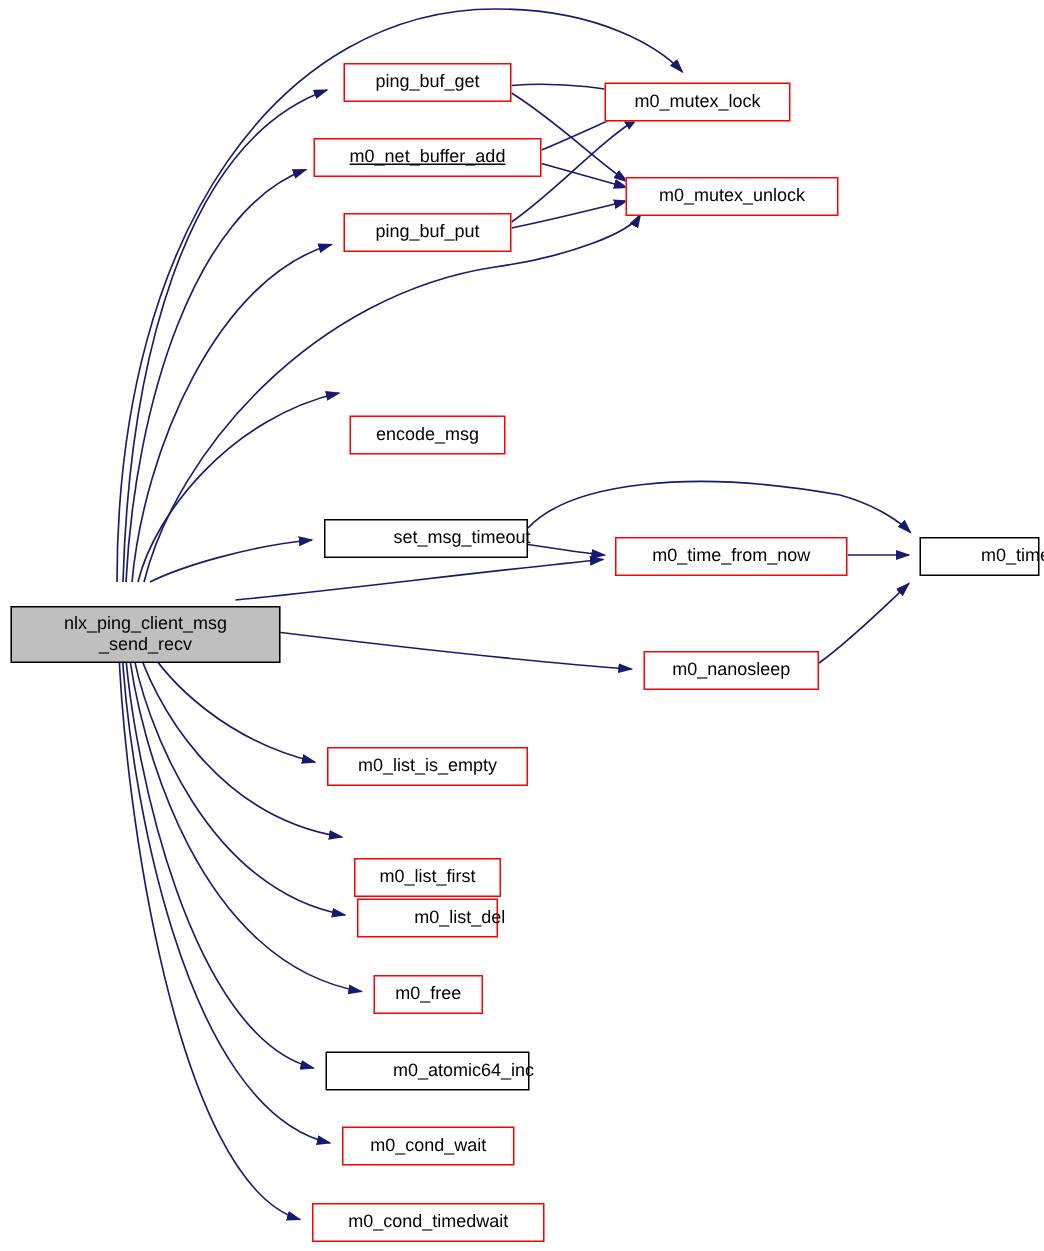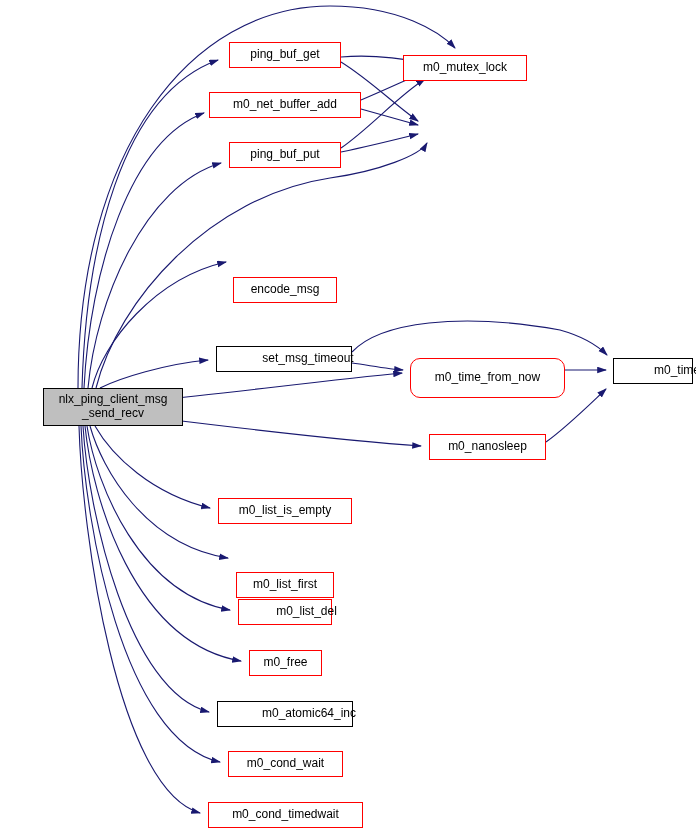--- a/index.html
+++ b/index.html
@@ -87,26 +87,26 @@
 
       <path d="M352,363 C373,366 390,369 403,370"></path>
       <path d="M352,352 C380,322 460,312 560,330 C585,337 600,348 607,355"></path>
 
       <path d="M565,370 C582,370 595,370 606,370"></path>
 
       <path d="M546,442 C568,426 590,404 606,389"></path>
     </g>
   </svg>
 
-  <div class="node current" style="left:7px; top:388px; width:140px; height:38px;margin-left:36px;">nlx_ping_client_msg
+  <div class="node current" style="left:7px; top:404px; width:180px; height:38px;">nlx_ping_client_msg
 _send_recv</div>
 
   <div class="node" style="left:229px; top:42px; width:112px; height:26px;">ping_buf_get</div>
 
-  <div class="node" style="left:209px; top:92px; width:152px; height:26px;">m0_net_buffer_add</div>
+  <div class="node" style="left:209px; top:92px; width:152px; height:26px;text-decoration:underline;">m0_net_buffer_add</div>
 
   <div class="node" style="left:229px; top:142px; width:112px; height:26px;">ping_buf_put</div>
 
   <div class="node" style="left:233px; top:245px; width:104px; height:26px;margin-top:32px;">encode_msg</div>
 
   <div class="node black" style="left:216px; top:346px; width:136px; height:26px;">set_msg_timeout</div>
 
   <div class="node" style="left:218px; top:498px; width:134px; height:26px;">m0_list_is_empty</div>
 
   <div class="node" style="left:236px; top:549px; width:98px; height:26px;margin-top:23px;">m0_list_first</div>
@@ -116,20 +116,21 @@
   <div class="node" style="left:249px; top:650px; width:73px; height:26px;">m0_free</div>
 
   <div class="node black" style="left:217px; top:701px; width:136px; height:26px;">m0_atomic64_inc</div>
 
   <div class="node" style="left:228px; top:751px; width:115px; height:26px;">m0_cond_wait</div>
 
   <div class="node" style="left:208px; top:802px; width:155px; height:26px;">m0_cond_timedwait</div>
 
   <div class="node" style="left:403px; top:55px; width:124px; height:26px;">m0_mutex_lock</div>
 
+  <div class="node" style="left:417px; top:118px; width:142px; height:26px;">m0_mutex_unlock</div>
 
-  <div class="node" style="left:410px; top:358px; width:155px; height:40px;border-radius:10px;">m0_time_from_now</div>
+  <div class="node" style="left:410px; top:358px; width:155px; height:26px;">m0_time_from_now</div>
 
   <div class="node" style="left:429px; top:434px; width:117px; height:26px;">m0_nanosleep</div>
 
   <div class="node black" style="left:613px; top:358px; width:80px; height:26px;">m0_time</div>
 
 </div>
 
 </body></html>

